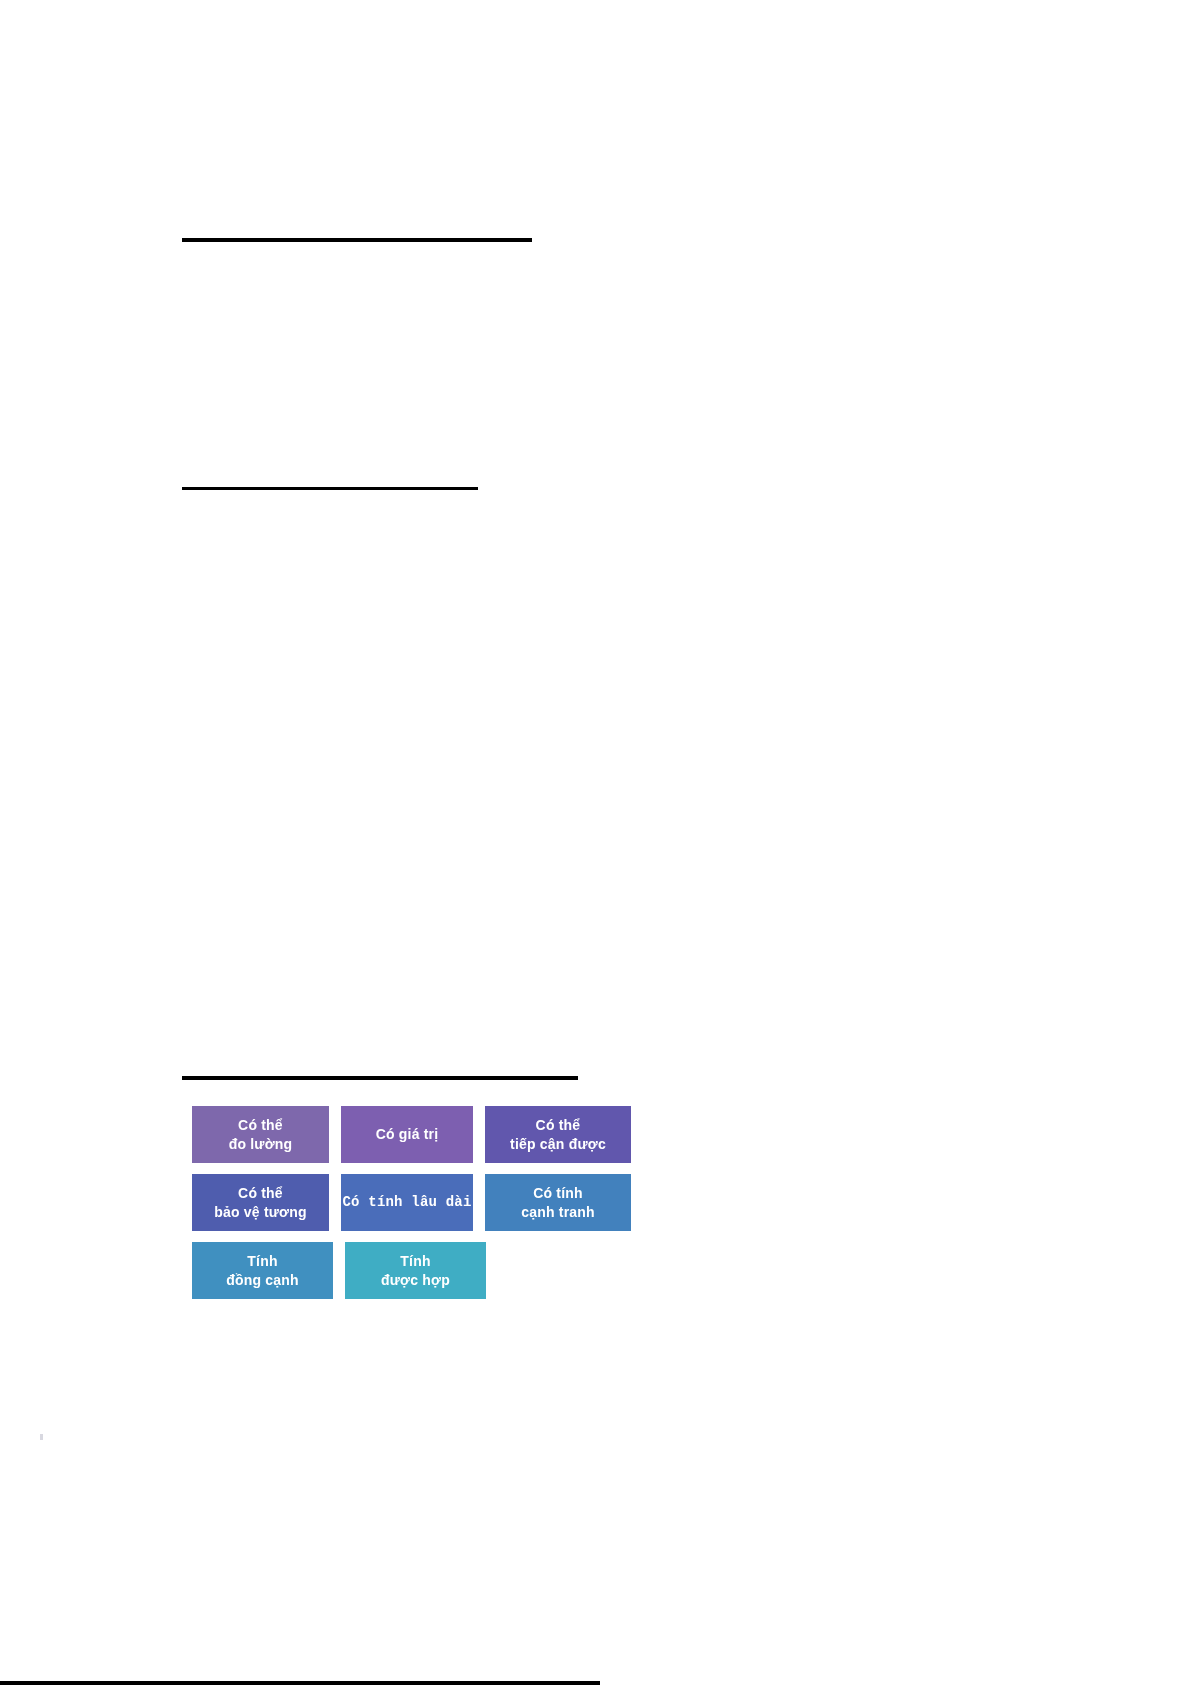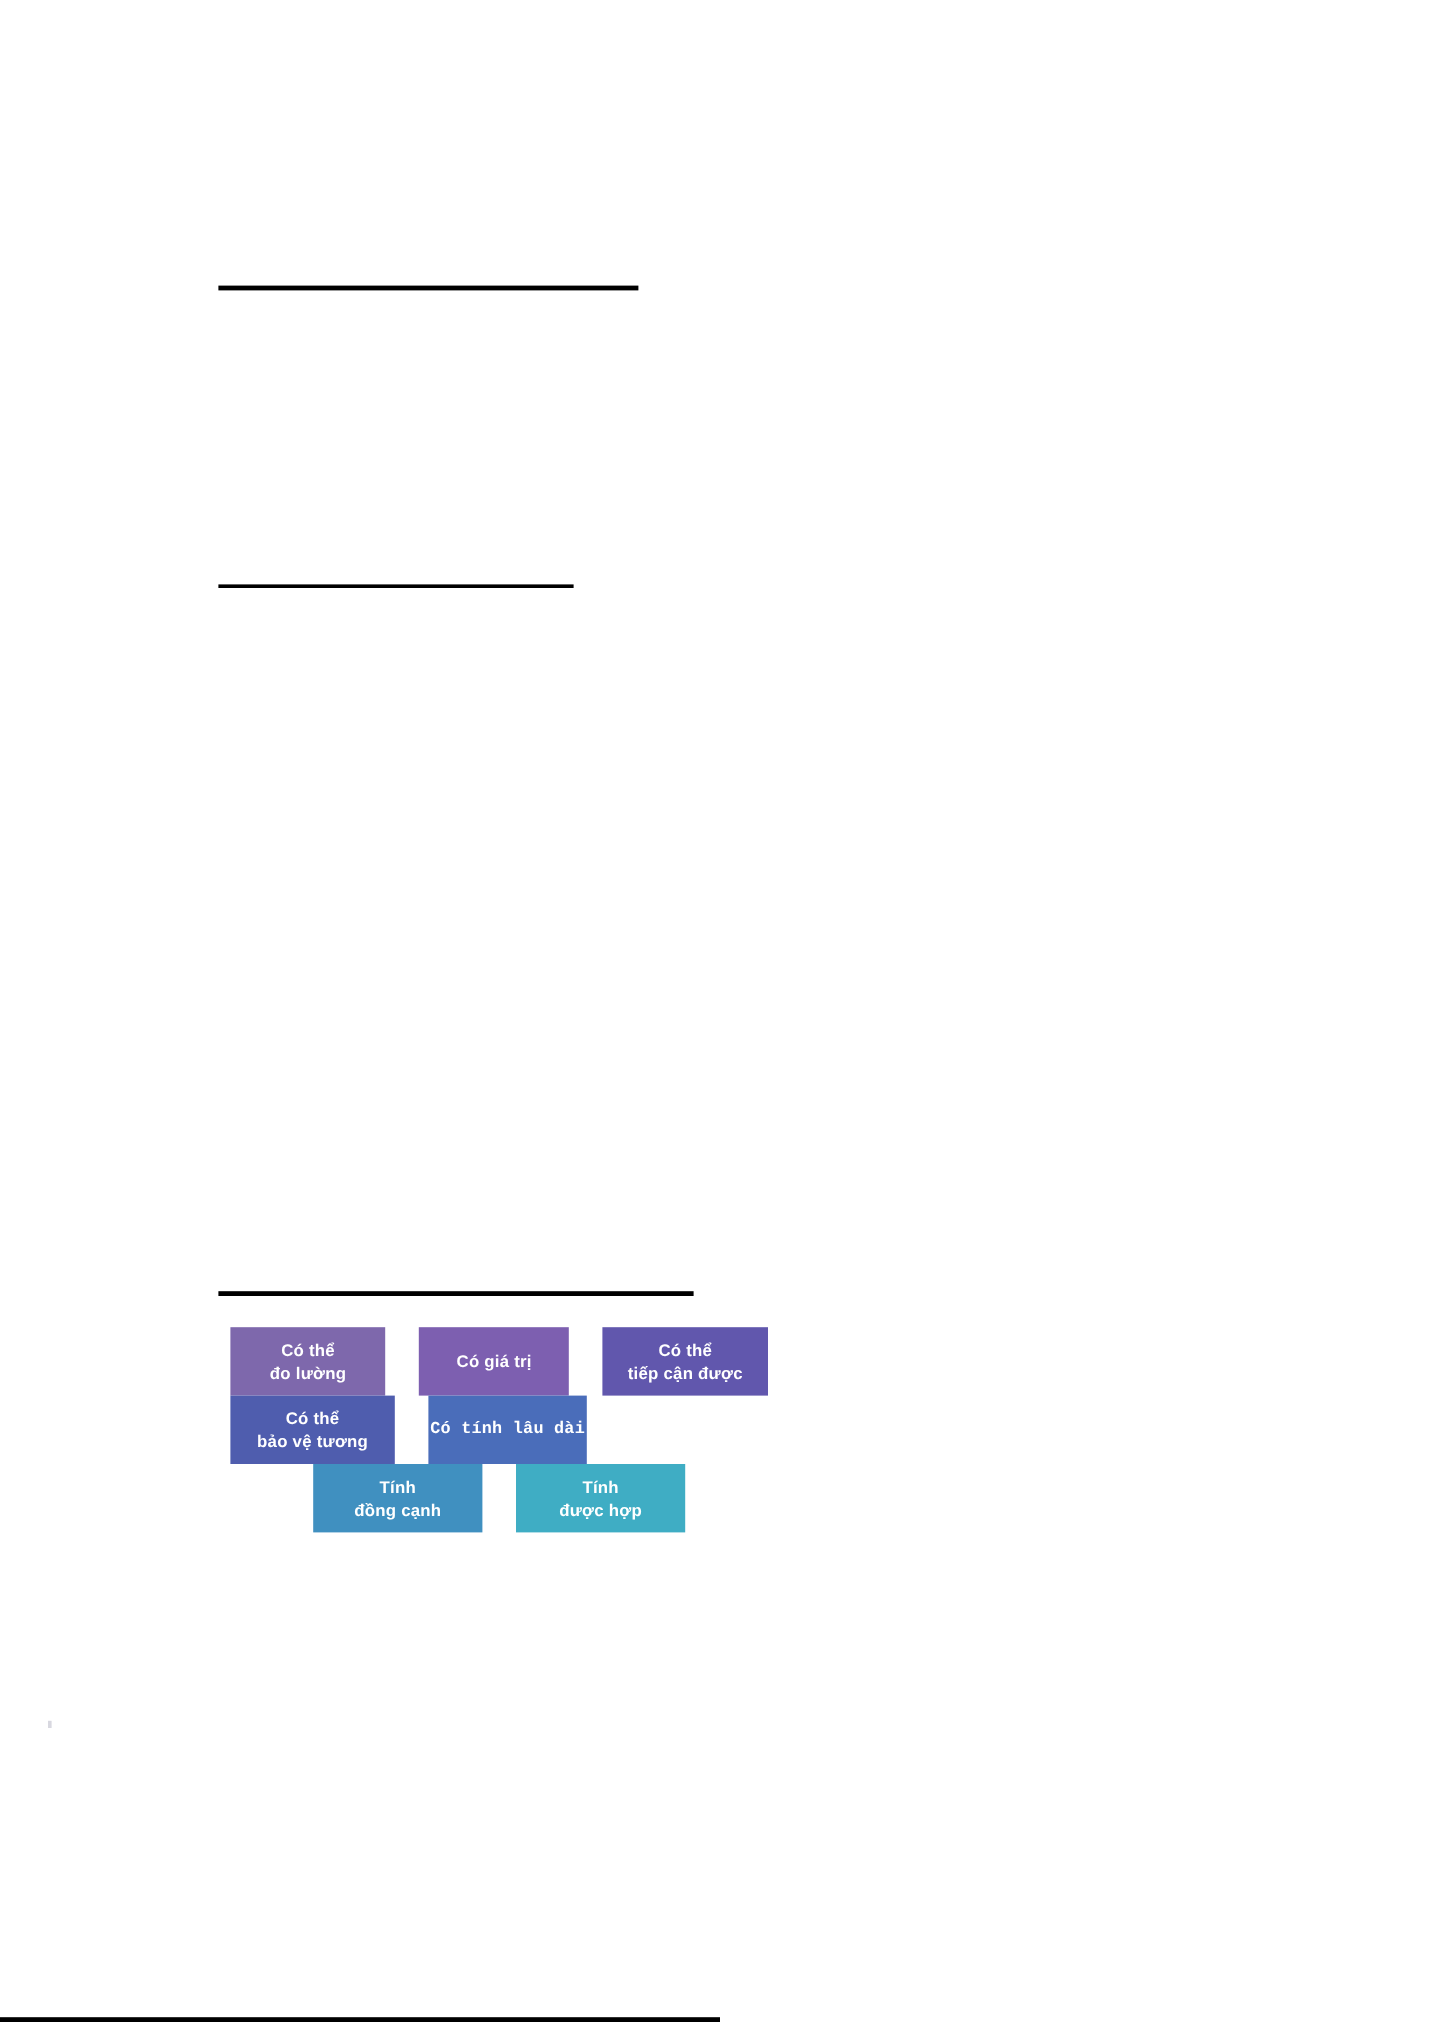--- a/index.html
+++ b/index.html
@@ -41,24 +41,24 @@
 
   
   .diagram {
     position: absolute;
     left: 192px;
     top: 1106px;
     width: 448px;
   }
   .diagram-row {
     display: flex;
-    gap: 28px;
+    gap: 12px;
+    margin-bottom: 11px;
   }
   .diagram-row.centered {
-    justify-content: center;
   }
   .box {
     box-sizing: border-box;
     height: 57px;
     display: flex;
     flex-direction: column;
     align-items: center;
     justify-content: center;
     color: #ffffff;
     font-size: 14px;
@@ -108,20 +108,24 @@
 
     <div class="diagram-row">
       <div class="box box-w-1" style="background-color: rgb(79, 93, 174);">
         <span class="box-line">Có thể</span>
         <span class="box-line">bảo vệ tương</span>
       </div>
       <div class="box box-w-2" style="background-color: rgb(74, 109, 186); font-family: Liberation Mono, monospace;">
         <span class="box-line">Có tính lâu dài</span>
 
       </div>
+      <div class="box box-w-3" style="background-color: rgb(66, 129, 189);">
+        <span class="box-line">Có tính</span>
+        <span class="box-line">cạnh tranh</span>
+      </div>
     </div>
 
     <div class="diagram-row centered">
       <div class="box box-w-b" style="background-color: rgb(64, 144, 192);">
         <span class="box-line">Tính</span>
         <span class="box-line">đồng cạnh</span>
       </div>
       <div class="box box-w-b" style="background-color: rgb(63, 173, 196);">
         <span class="box-line">Tính</span>
         <span class="box-line">được hợp</span>

